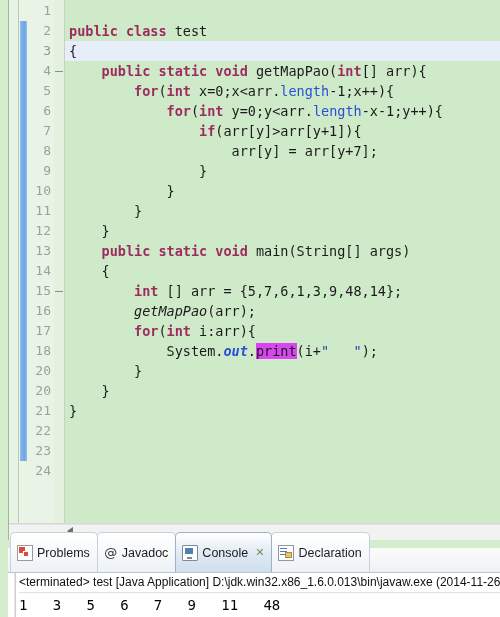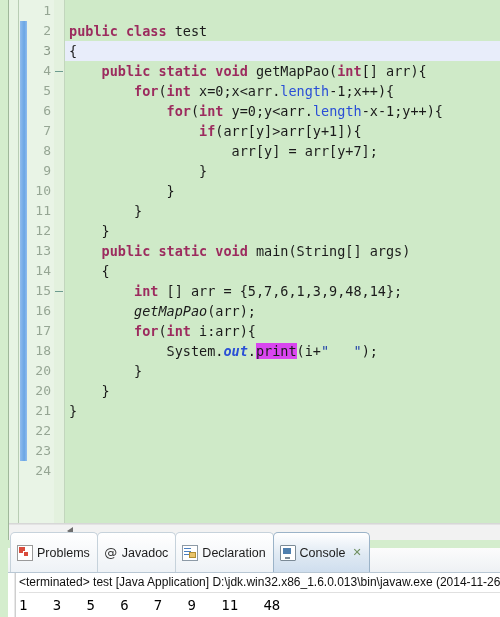--- a/index.html
+++ b/index.html
@@ -455,28 +455,28 @@
 
     <div class="tabbar" id="tabbar">
         <div class="tab">
           <span class="ticon ic-problems"></span>
           <span>Problems</span>
         </div>
         <div class="tab">
           <span class="ticon ic-javadoc">@</span>
           <span>Javadoc</span>
         </div>
-        <div class="tab">
-          <span class="ticon ic-decl"></span>
-          <span>Declaration</span>
-        </div>
         <div class="tab active">
           <span class="ticon ic-console"></span>
           <span>Console</span>
           <span class="tab-close">✕</span>
+        </div>
+        <div class="tab">
+          <span class="ticon ic-decl"></span>
+          <span>Declaration</span>
         </div>
       </div>
 
     <div class="console-area">
       <div class="console-gutter"></div>
       <div class="console-content">
         <div class="console-status">&lt;terminated&gt; test [Java Application] D:\jdk.win32.x86_1.6.0.013\bin\javaw.exe (2014-11-26 上午</div>
         <div class="console-out">1   3   5   6   7   9   11   48</div>
       </div>
     </div>

